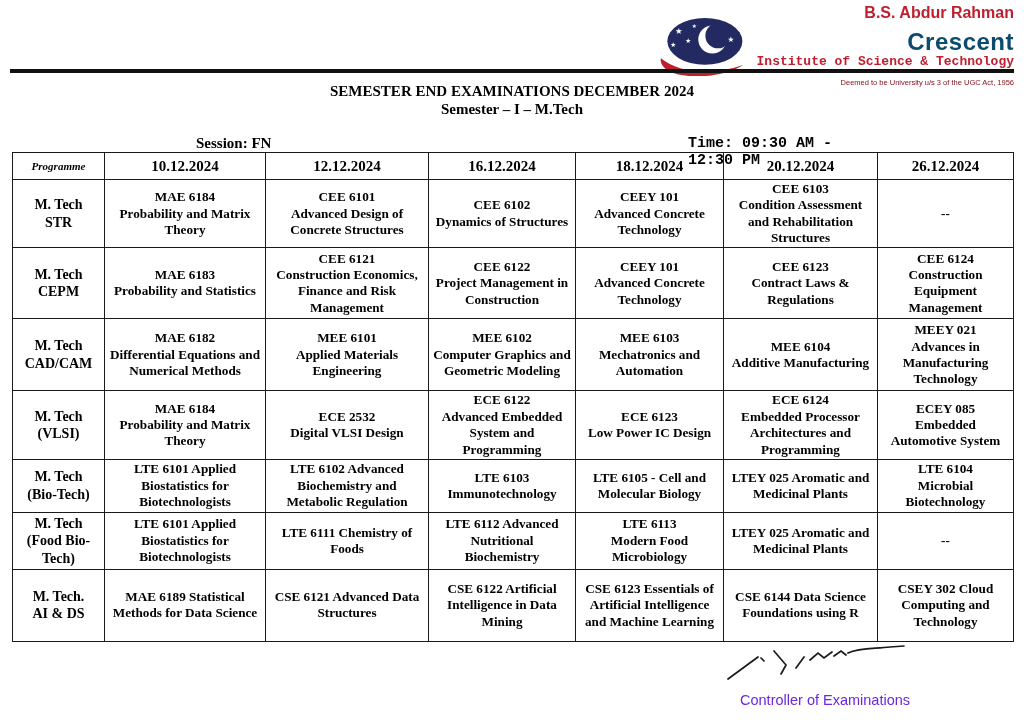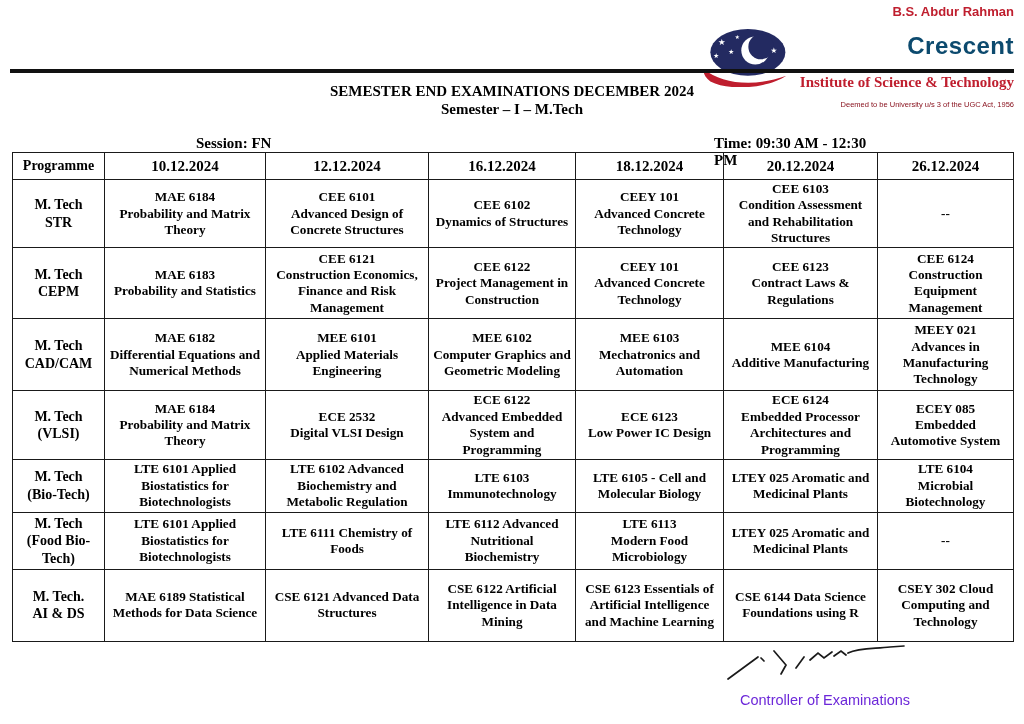--- a/index.html
+++ b/index.html
@@ -3,39 +3,39 @@
 <meta charset="utf-8">
 <style>
   html,body{margin:0;padding:0;background:#ffffff;}
   body{width:1024px;height:724px;font-family:"Liberation Serif",serif;color:#000;}
   .page{position:relative;width:1024px;height:724px;background:#fff;overflow:hidden;}
 
   
   .logo{position:absolute;top:5px;right:10px;display:flex;align-items:center;gap:6px;}
   .emblem{width:96px;height:60px;}
   .logo-text{text-align:right;line-height:1;}
-  .tagline-top{font-family:"Liberation Sans",sans-serif;font-size:13px;font-weight:bold;color:#bf1e2e;margin-bottom:17px;}
+  .tagline-top{font-family:"Liberation Sans",sans-serif;font-size:16px;font-weight:bold;color:#bf1e2e;margin-bottom:10px;}
   .brand{font-family:"Liberation Sans",sans-serif;font-size:24px;font-weight:bold;color:#0c4a6e;letter-spacing:0.5px;line-height:0.95;}
-  .tagline-mid{font-family:Liberation Serif, serif;font-size:15px;font-weight:bold;color:#bf1e2e;margin-top:17px;}
+  .tagline-mid{font-family:Liberation Mono, monospace;font-size:13px;font-weight:bold;color:#bf1e2e;margin-top:1px;}
   .tagline-bottom{font-family:"Liberation Sans",sans-serif;font-size:7.5px;color:#8a1420;margin-top:11px;}
 
   .rule{position:absolute;top:69px;left:10px;width:1004px;height:4px;background:#111;}
 
   
   .titles{position:absolute;top:82px;left:0;width:1024px;text-align:center;font-weight:bold;font-size:15px;line-height:18px;}
   .session-row{position:absolute;top:135px;left:0;width:880px;height:18px;font-weight:bold;font-size:15px;}
   .session-label{position:absolute;left:196px;}
-  .time-label{position:absolute;left:714px;}
+  .time-label{position:absolute;left:688px;font-family:Liberation Mono, monospace;}
 
   
   table.tt{position:absolute;top:152px;left:12px;width:1001px;border-collapse:collapse;table-layout:fixed;}
   table.tt th,table.tt td{border:1.5px solid #1a1a1a;text-align:center;vertical-align:middle;
     font-weight:bold;padding:1px 4px;white-space:pre-line;}
   table.tt thead th{font-size:15px;height:24px;}
-  table.tt thead th.col-prog-h{font-size:14px;}
+  table.tt thead th.col-prog-h{font-size:11px;font-style:italic;}
   table.tt tbody th{font-size:14px;line-height:1.25;}
   table.tt tbody td{font-size:13.2px;line-height:1.24;}
   col.c0{width:92px;} col.c1{width:161px;} col.c2{width:163px;} col.c3{width:147px;}
   col.c4{width:148px;} col.c5{width:154px;} col.c6{width:136px;}
   table.tt tbody tr:nth-child(1){height:66px;}
   table.tt tbody tr:nth-child(2){height:71px;}
   table.tt tbody tr:nth-child(3){height:72px;}
   table.tt tbody tr:nth-child(4){height:66px;}
   table.tt tbody tr:nth-child(5){height:53px;}
   table.tt tbody tr:nth-child(6){height:57px;}

